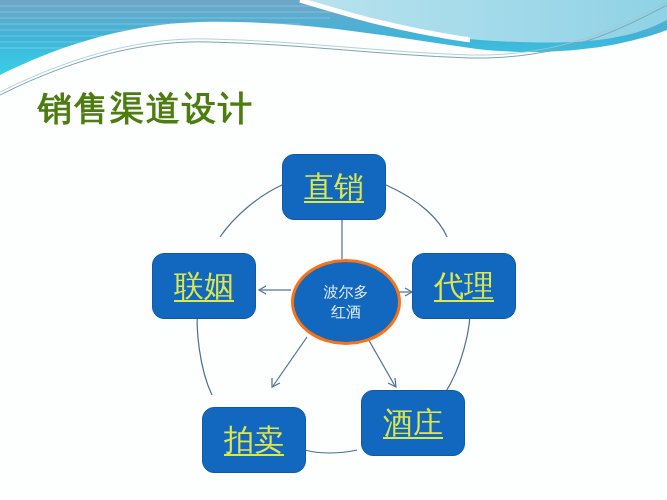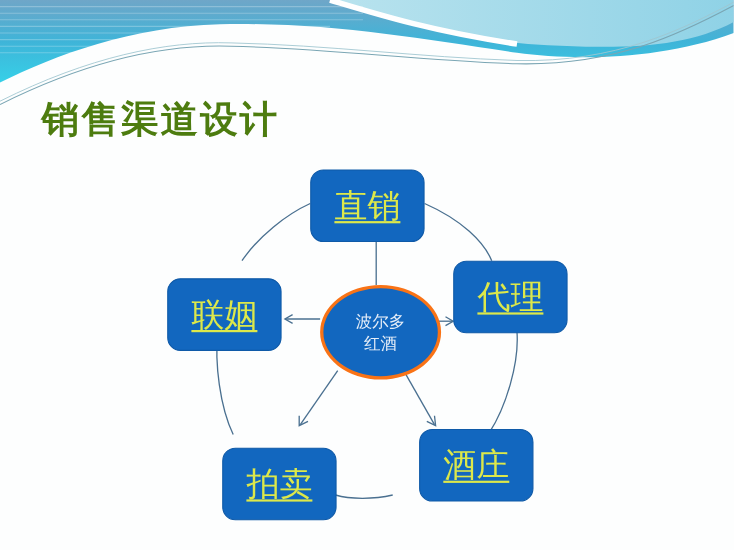--- a/index.html
+++ b/index.html
@@ -61,24 +61,24 @@
     <line x1="291" y1="290" x2="260" y2="290"></line>
     <polyline points="266,286 259,290 266,294"></polyline>
   </g>
 </svg>
 
 <div class="title">销售渠道设计</div>
 
 <div class="node" style="left:282px;top:154px;width:102px;height:64px;">
   <span>直销</span>
 </div>
-<div class="node" style="left:412px;top:237px;width:102px;height:64px;">
+<div class="node" style="left:412px;top:253px;width:102px;height:64px;">
   <span>代理</span>
 </div>
-<div class="node" style="left:361px;top:390px;width:102px;height:64px;margin-left:20px;">
+<div class="node" style="left:361px;top:390px;width:102px;height:64px;">
   <span>酒庄</span>
 </div>
 <div class="node" style="left:202px;top:407px;width:102px;height:64px;">
   <span>拍卖</span>
 </div>
 <div class="node" style="left:152px;top:237px;width:102px;height:64px;margin-top:16px;">
   <span>联姻</span>
 </div>
 
 <div class="center">

